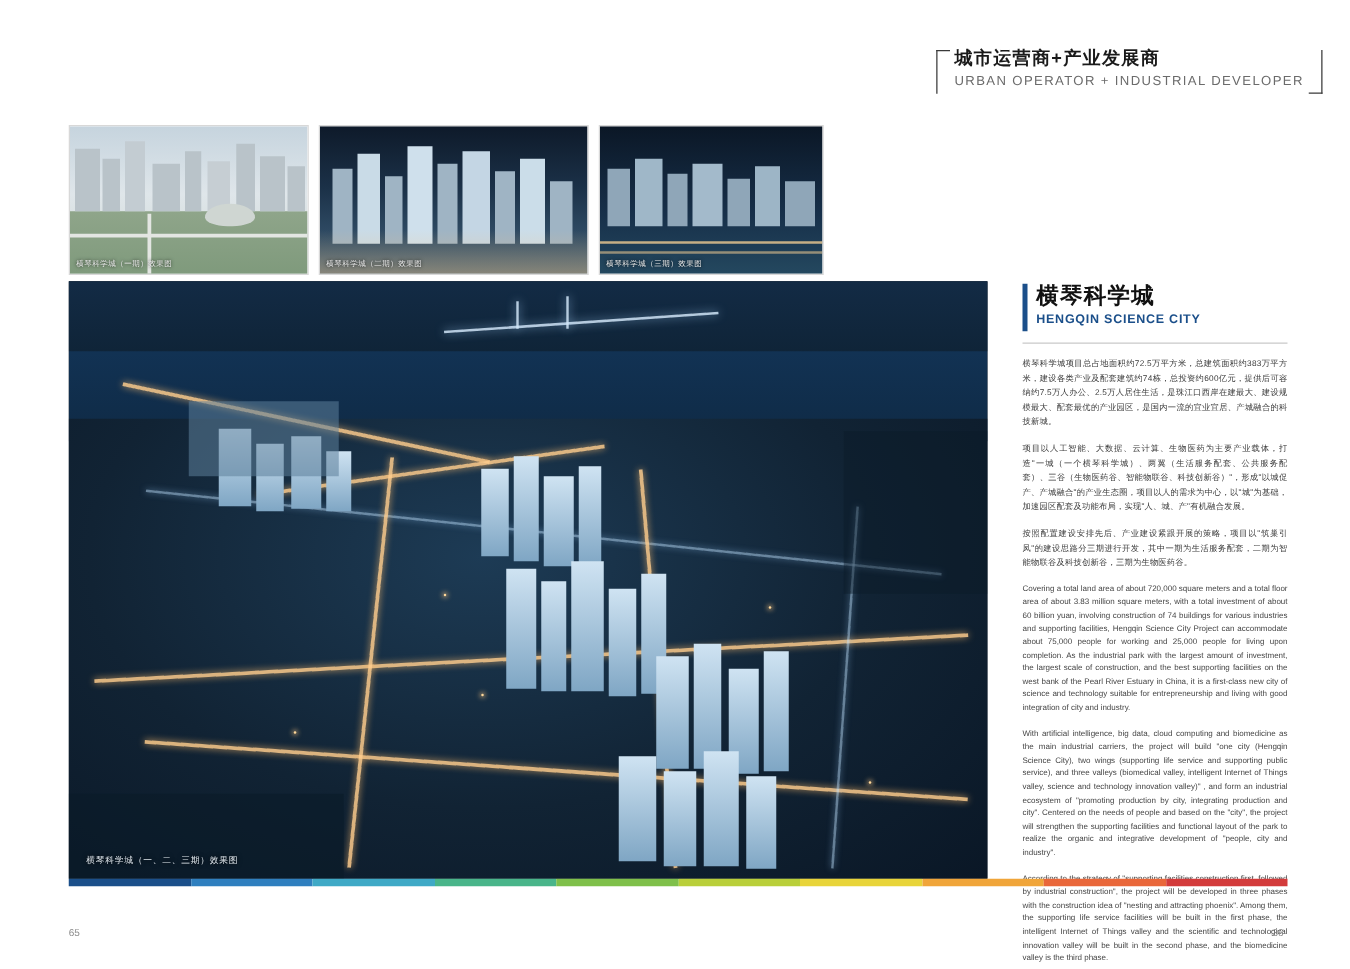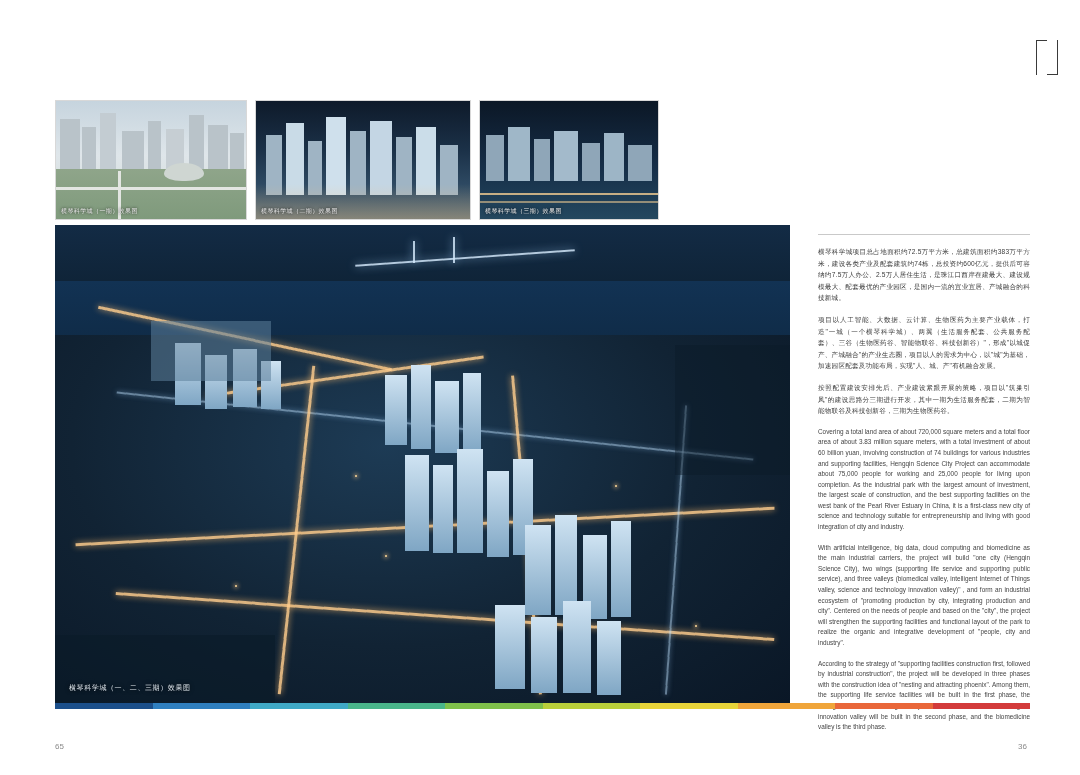--- a/index.html
+++ b/index.html
@@ -129,20 +129,24 @@
   .pgl{position:absolute;left:55px;top:742px;font-size:8px;color:#8a8a8a;}
   .pgr{position:absolute;left:1018px;top:742px;font-size:8px;color:#8a8a8a;}
 </style>
 </head>
 <body>
 
 <div class="page">
 
   <div class="header">
     <div class="header-bracket-left"></div>
+    <div class="header-texts">
+      <div class="header-cn">城市运营商+产业发展商</div>
+      <div class="header-en">URBAN OPERATOR + INDUSTRIAL DEVELOPER</div>
+    </div>
     <div class="header-bracket-right"></div>
   </div>
 
   <div class="thumbs">
 
     <div class="thumb t1">
       <div class="sky"></div>
       <div class="green"></div>
       <div class="bl" style="left:4px;top:18px;width:20px;height:50px;"></div>
       <div class="bl" style="left:26px;top:26px;width:14px;height:42px;"></div>
@@ -240,20 +244,27 @@
     <div class="glowpt" style="left:300px;top:250px;"></div>
     <div class="glowpt" style="left:330px;top:330px;"></div>
     <div class="glowpt" style="left:560px;top:260px;"></div>
     <div class="glowpt" style="left:180px;top:360px;"></div>
     <div class="glowpt" style="left:640px;top:400px;"></div>
 
     <div class="hero-cap">横琴科学城（一、二、三期）效果图</div>
   </div>
 
   <div class="rcol">
+    <div class="title-wrap">
+      <div class="title-bar"></div>
+      <div>
+        <div class="title-cn">横琴科学城</div>
+        <div class="title-en">HENGQIN SCIENCE CITY</div>
+      </div>
+    </div>
     <div class="title-rule"></div>
 
     <div class="para-cn">横琴科学城项目总占地面积约72.5万平方米，总建筑面积约383万平方米，建设各类产业及配套建筑约74栋，总投资约600亿元，提供后可容纳约7.5万人办公、2.5万人居住生活，是珠江口西岸在建最大、建设规模最大、配套最优的产业园区，是国内一流的宜业宜居、产城融合的科技新城。</div>
     <div class="para-cn">项目以人工智能、大数据、云计算、生物医药为主要产业载体，打造"一城（一个横琴科学城）、两翼（生活服务配套、公共服务配套）、三谷（生物医药谷、智能物联谷、科技创新谷）"，形成"以城促产、产城融合"的产业生态圈，项目以人的需求为中心，以"城"为基础，加速园区配套及功能布局，实现"人、城、产"有机融合发展。</div>
     <div class="para-cn">按照配置建设安排先后、产业建设紧跟开展的策略，项目以"筑巢引凤"的建设思路分三期进行开发，其中一期为生活服务配套，二期为智能物联谷及科技创新谷，三期为生物医药谷。</div>
 
     <div class="para-en">Covering a total land area of about 720,000 square meters and a total floor area of about 3.83 million square meters, with a total investment of about 60 billion yuan, involving construction of 74 buildings for various industries and supporting facilities, Hengqin Science City Project can accommodate about 75,000 people for working and 25,000 people for living upon completion. As the industrial park with the largest amount of investment, the largest scale of construction, and the best supporting facilities on the west bank of the Pearl River Estuary in China, it is a first-class new city of science and technology suitable for entrepreneurship and living with good integration of city and industry.</div>
     <div class="para-en">With artificial intelligence, big data, cloud computing and biomedicine as the main industrial carriers, the project will build "one city (Hengqin Science City), two wings (supporting life service and supporting public service), and three valleys (biomedical valley, intelligent Internet of Things valley, science and technology innovation valley)" , and form an industrial ecosystem of "promoting production by city, integrating production and city". Centered on the needs of people and based on the "city", the project will strengthen the supporting facilities and functional layout of the park to realize the organic and integrative development of "people, city and industry".</div>
     <div class="para-en">According to the strategy of "supporting facilities construction first, followed by industrial construction", the project will be developed in three phases with the construction idea of "nesting and attracting phoenix". Among them, the supporting life service facilities will be built in the first phase, the intelligent Internet of Things valley and the scientific and technological innovation valley will be built in the second phase, and the biomedicine valley is the third phase.</div>
   </div>

